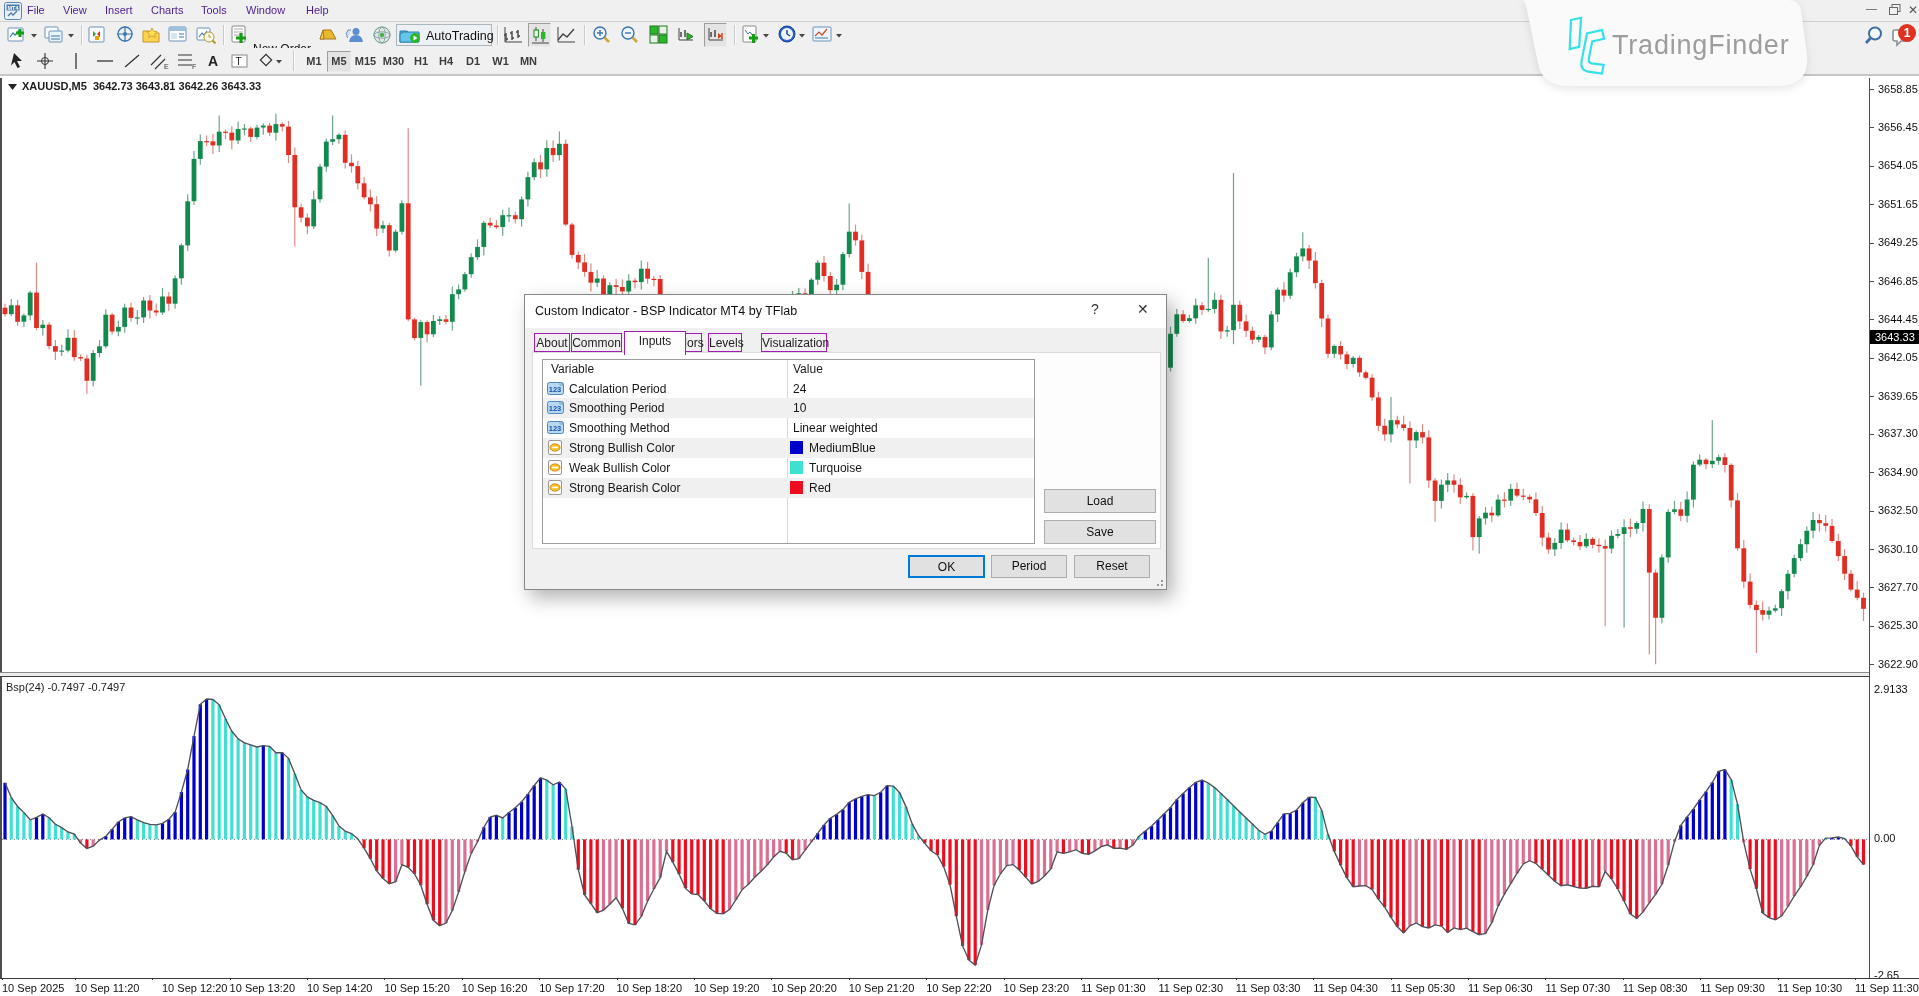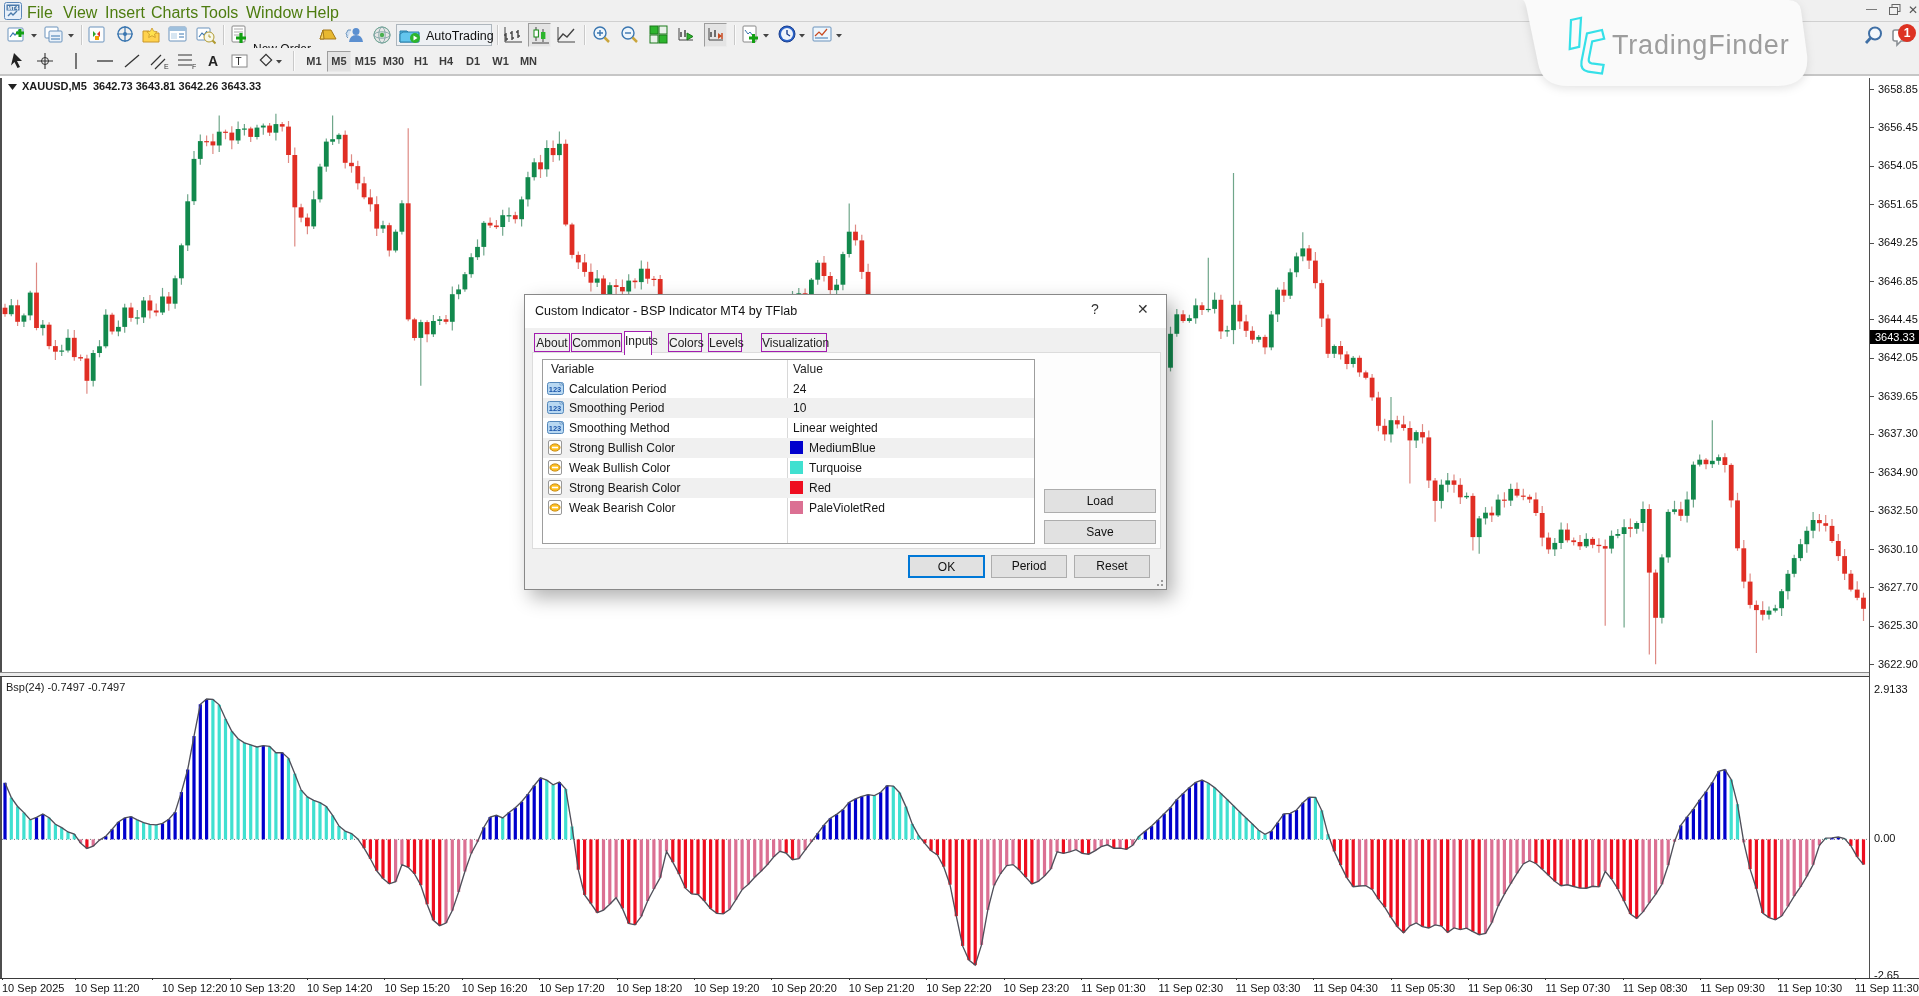--- a/index.html
+++ b/index.html
@@ -1,17 +1,17 @@
 <!DOCTYPE html>
 <html><head><meta charset="utf-8"><style>
 *{margin:0;padding:0;box-sizing:border-box}
 html,body{width:1919px;height:996px;overflow:hidden;font-family:"Liberation Sans",sans-serif;background:#fff}
 .abs{position:absolute}
 #menubar{position:absolute;left:0;top:0;width:1919px;height:22px;background:#f0f0f0;border-bottom:1px solid #d0d0d0}
-.mi{position:absolute;top:4px;font-size:16px;color:#4d7c0f}
+.mi{position:absolute;top:4px;font-size:11px;color:#4c1d95}
 #tb1{position:absolute;left:0;top:22px;width:1919px;height:26px;background:#f0f0f0}
 #tb2{position:absolute;left:0;top:48px;width:1919px;height:28px;background:#f0f0f0;border-bottom:2px solid #c6c6c6}
 .vsep{position:absolute;width:2px;height:20px;border-left:1px solid #c9c9c9;border-right:1px solid #fbfbfb}
 .tfb{position:absolute;top:3px;height:21px;font-size:11px;font-weight:bold;color:#3c3c3c;text-align:center;line-height:21px}
 .tfb.sel{background:#e3e3e3;border:1px solid #9d9d9d;border-right-color:#e9e9e9;border-bottom-color:#e9e9e9;line-height:19px}
 #chart{position:absolute;left:0;top:78px;width:1869px;height:594px;background:#fff;border-left:2px solid #4e4e4e}
 #axis{position:absolute;left:1869px;top:78px;width:50px;height:900px;background:#fff;border-left:1px solid #4e4e4e}
 .pl{position:absolute;left:8px;font-size:11px;color:#101010}
 .ptick{position:absolute;left:0;width:4px;height:1px;background:#4e4e4e}
 #pricetag{position:absolute;left:0px;top:252.3px;width:50px;height:14px;background:#000;color:#fff;font-size:11px;line-height:14px;padding-left:5px}
@@ -1266,21 +1266,21 @@
 </svg>
 <div id="wmtext">TradingFinder</div>
 <div id="dlg">
 <div id="dlgtitle">
       <span>Custom Indicator - BSP Indicator MT4 by TFlab</span>
     </div>
 <span class="dbtn" style="left:566px">?</span>
 <span class="dbtn" style="left:612px">✕</span>
 <div class="tab" style="left:9px;width:36px">About</div>
 <div class="tab" style="left:46px;width:51px">Common</div>
-<div class="tab sel" style="left:99px;width:28px">Inputs</div>
+<div class="tab sel" style="left:99px;width:62px">Inputs</div>
 <div class="tab" style="left:143px;width:34px">Colors</div>
 <div class="tab" style="left:183px;width:34px">Levels</div>
 <div class="tab" style="left:236px;width:66px">Visualization</div>
 <div id="tabpage"></div>
 <div id="tbl">
 <span class="hdr" style="left:8px">Variable</span>
       <span class="hdr" style="left:250px">Value</span>
 <div id="colsep"></div>
 <div class="row" style="top:18.5px">
         <svg width="18" height="15" style="position:absolute;left:4px;top:2px">
@@ -1332,30 +1332,20 @@
 <div class="row" style="top:97.9px">
         <svg width="18" height="15" style="position:absolute;left:4px;top:2px">
           <rect x="1.5" y="0.5" width="13" height="14" rx="1.5" fill="#fff" stroke="#999"></rect>
           <ellipse cx="8" cy="7.5" rx="5" ry="3.6" fill="#ffc020" stroke="#c88a10"></ellipse>
           <path d="M5,7.5 h6" stroke="#fff" stroke-width="1.6"></path>
         </svg>
         <span class="rlab">Weak Bullish Color</span>
         <span class="sw" style="background:#40e0d0"></span>
         <span class="swt">Turquoise</span>
       </div>
-<div class="row" style="top:137.6px">
-        <svg width="18" height="15" style="position:absolute;left:4px;top:2px">
-          <rect x="1.5" y="0.5" width="13" height="14" rx="1.5" fill="#fff" stroke="#999"></rect>
-          <ellipse cx="8" cy="7.5" rx="5" ry="3.6" fill="#ffc020" stroke="#c88a10"></ellipse>
-          <path d="M5,7.5 h6" stroke="#fff" stroke-width="1.6"></path>
-        </svg>
-        <span class="rlab">Weak Bearish Color</span>
-        <span class="sw" style="background:#db7093"></span>
-        <span class="swt">PaleVioletRed</span>
-      </div>
 </div>
 <div class="btn" style="left:519px;top:194px;width:112px;height:24px;line-height:22px">Load</div>
 <div class="btn" style="left:519px;top:225px;width:112px;height:24px;line-height:22px">Save</div>
 <div class="btn def" style="left:383px;top:260px;width:77px;height:23px;line-height:20px">OK</div>
 <div class="btn" style="left:466px;top:260px;width:76px;height:23px;line-height:21px">Period</div>
 <div class="btn" style="left:549px;top:260px;width:76px;height:23px;line-height:21px">Reset</div>
 <svg class="abs" style="left:630px;top:283px" width="10" height="10">
       <g fill="#9a9a9a">
         <rect x="6" y="6" width="2" height="2"></rect>
         <rect x="6" y="2" width="2" height="2"></rect>

